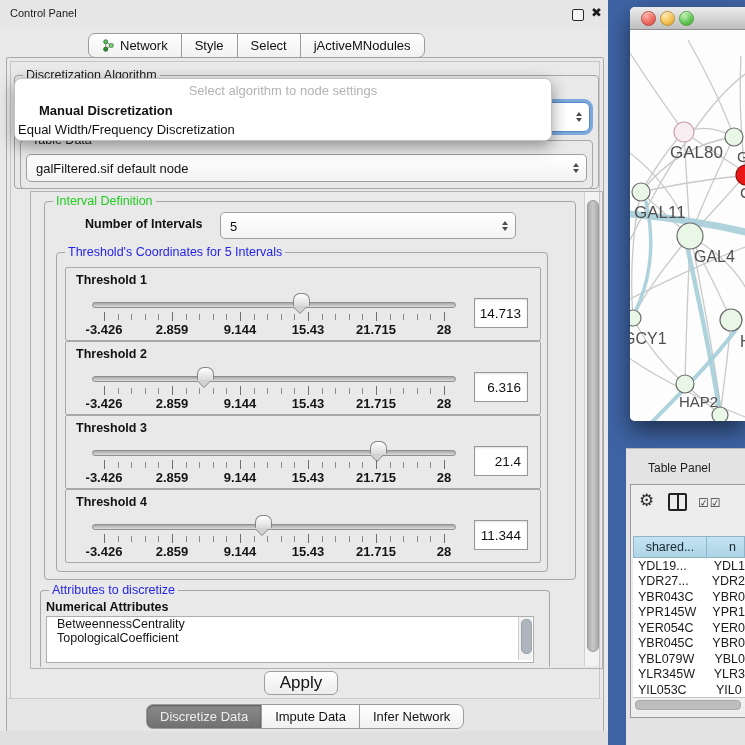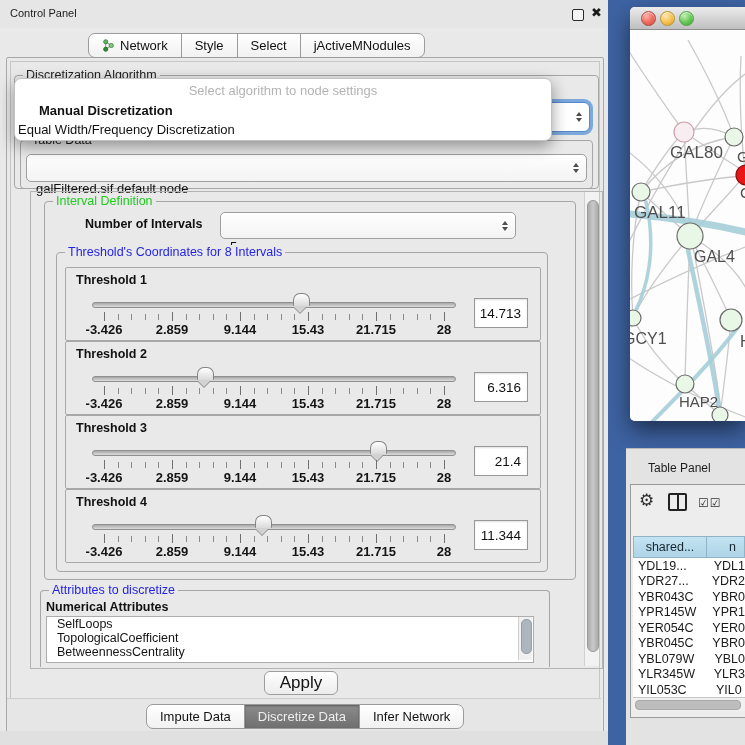--- a/index.html
+++ b/index.html
@@ -39,21 +39,21 @@
   .g-disc{left:14px;top:75px;width:583px;height:112px;}
   .g-table{left:20px;top:140px;width:571px;height:47px;}
   .scrollpane{left:30px;top:191px;width:571px;height:476px;border:1px solid #b3b3b3;}
   .g-interval{left:44px;top:201px;width:530px;height:377px;}
   .g-thr{left:56px;top:252px;width:490px;height:318px;}
   .g-attr{left:40px;top:590px;width:508px;height:76px;border-bottom:none;border-radius:4px 4px 0 0;}
 
   
   .combo{position:absolute;background:linear-gradient(#ffffff,#f3f3f3);border:1px solid #9f9f9f;border-radius:5px;
     font-size:13px;color:#111;}
-  .combo .cval{position:absolute;left:9px;top:50%;transform:translateY(-50%);white-space:nowrap;margin-top:20px;}
+  .combo .cval{position:absolute;left:9px;top:50%;transform:translateY(-50%);white-space:nowrap;}
   .stepper{position:absolute;right:7px;top:50%;transform:translateY(-50%);display:flex;flex-direction:column;align-items:center;}
   .stepper i{display:block;width:0;height:0;border:3.5px solid transparent;}
   .stepper i.up{border-bottom:4.5px solid #4d4d4d;margin-bottom:2px;}
   .stepper i.dn{border-top:4.5px solid #4d4d4d;}
   .combo-algo{left:22px;top:102px;width:566px;height:28px;border:1px solid #5588cc;border-radius:6px;
     box-shadow:0 0 0 3px rgba(104,156,217,.85);background:#fff;z-index:5;}
   .combo-tabledata{left:26px;top:154px;width:559px;height:26px;}
   .combo-noi{left:220px;top:212px;width:294px;height:25px;}
   .noi-label{left:85px;top:217px;font-size:12.5px;font-weight:bold;color:#111;}
 
@@ -306,21 +306,21 @@
   <div class="abs noi-label">Number of Intervals</div>
   <div class="abs combo combo-noi">
     <span class="cval">5</span>
     <span class="stepper">
         <i class="up"></i>
         <i class="dn"></i>
       </span>
   </div>
 
   <div class="abs group g-thr" id="thrGroup">
-    <span class="gtitle blue">Threshold's Coordinates for 8 Intervals</span>
+    <span class="gtitle blue">Threshold's Coordinates for 5 Intervals</span>
   <div class="thr-panel" style="top: 14px;">
         <div class="thr-label">Threshold 1</div>
         <div class="slider">
           <div class="track"></div>
           <div class="thumb" style="left: 227.445px;"></div>
           <div class="ticks">
             <span class="majortick" style="left: 0%;"></span>
             <span class="majortick" style="left: 20%;"></span>
             <span class="majortick" style="left: 40%;"></span>
             <span class="majortick" style="left: 60%;"></span>
@@ -410,40 +410,39 @@
         </div>
         <div class="vbox">11.344</div>
       </div>
     </div>
 
   <div class="abs group g-attr">
     <span class="gtitle blue">Attributes to discretize</span>
   </div>
   <div class="abs num-attr">Numerical Attributes</div>
   <div class="abs attr-list" id="attrList">
-      <div class="attr-item">SelfLoops</div>
+      <div class="attr-item">BetweennessCentrality</div>
       <div class="attr-item">TopologicalCoefficient</div>
-      <div class="attr-item">BetweennessCentrality</div>
     </div>
   <div class="abs alist-scroll">
     <div class="alist-thumb"></div>
   </div>
 
   <div class="abs vscroll">
     <div class="vthumb"></div>
   </div>
 
   <div class="abs apply">Apply</div>
 
   <div class="abs tabrow" id="bottomTabs">
-      <div class="tab">
-        <span>Impute Data</span>
-      </div>
       <div class="tab sel">
         <span>Discretize Data</span>
+      </div>
+      <div class="tab">
+        <span>Impute Data</span>
       </div>
       <div class="tab">
         <span>Infer Network</span>
       </div>
     </div>
   <div class="abs bottom-strip"></div>
 
   <div class="abs popup">
     <div class="pitem placeholder">Select algorithm to node settings</div>
     <div class="pitem strong">Manual Discretization</div>

